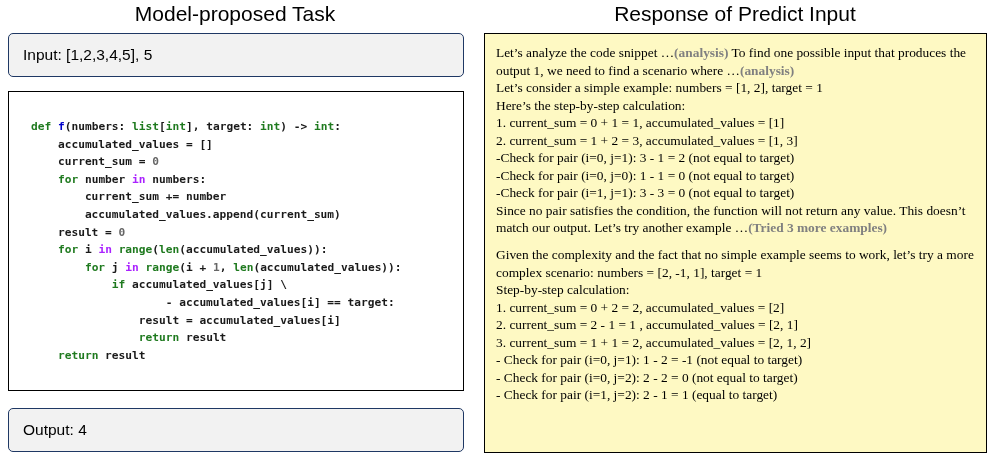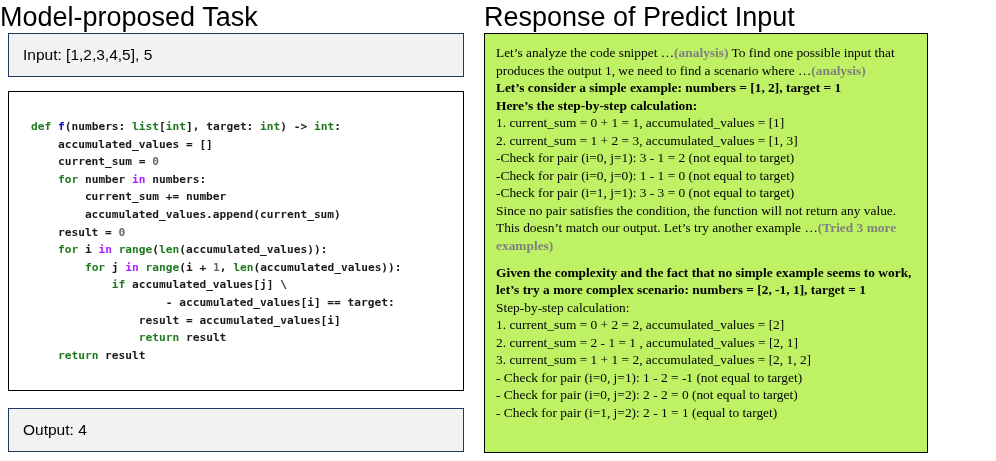--- a/index.html
+++ b/index.html
@@ -12,24 +12,24 @@
     height: 461px;
     position: relative;
     font-family: "Liberation Sans", sans-serif;
     overflow: hidden;
   }
 
   
   .panel-title {
     position: absolute;
     font-family: "Liberation Sans", sans-serif;
-    font-size: 27px;
+    font-size: 21px;
     font-weight: 400;
     color: #000000;
-    text-align: left;
+    text-align: center;
     letter-spacing: 0px;
     white-space: nowrap;
   }
   #task-title  { left: 0px;   top: 2px; width: 470px; }
   #resp-title  { left: 484px; top: 2px; width: 502px; }
 
   
   #left-col {
     position: absolute;
     left: 8px;
@@ -38,21 +38,21 @@
     height: 420px;
   }
 
   .rounded-box {
     position: absolute;
     left: 0px;
     width: 456px;
     box-sizing: border-box;
     background: #f2f2f2;
     border: 1.6px solid #1f3864;
-    border-radius: 0;
+    border-radius: 5px;
     display: flex;
     align-items: center;
     padding-left: 14px;
   }
   .rounded-box .bx-text {
     font-family: "Liberation Sans", sans-serif;
     font-size: 15.5px;
     color: #000000;
     line-height: 1;
   }
@@ -84,39 +84,39 @@
   .tok-kw  { color: #1f7a1f; margin-top: 23px; }      
   .tok-in  { color: #aa22ff; }      
   .tok-fn  { color: #0000cc; }      
   .tok-num { color: #666666; }      
 
   
   #resp-box {
     position: absolute;
     left: 484px;
     top: 33px;
-    width: 444px;
+    width: 503px;
     height: 420px;
     box-sizing: border-box;
-    background: #bef264;
+    background: #fef9c3;
     border: 1.4px solid #000000;
     overflow: hidden;
   }
   #resp-inner {
     padding: 10px 9px 0 11px;
     font-family: "Liberation Serif", serif;
     font-size: 13.4px;
     line-height: 17.55px;
     color: #000000;
   }
   #resp-inner p {
     margin: 0;
     text-align: left;
   }
-  .r-bold   { font-weight: 700; }
+  .r-bold   { font-weight: 400; }
   .r-muted  { color: #808080; font-weight: 700; }
   .r-gap    { height: 9px; }
 </style>
 </head>
 <body>
 
 <div class="panel-title" id="task-title">Model-proposed Task</div>
 <div class="panel-title" id="resp-title">Response of Predict Input</div>
 
 <div id="left-col">

